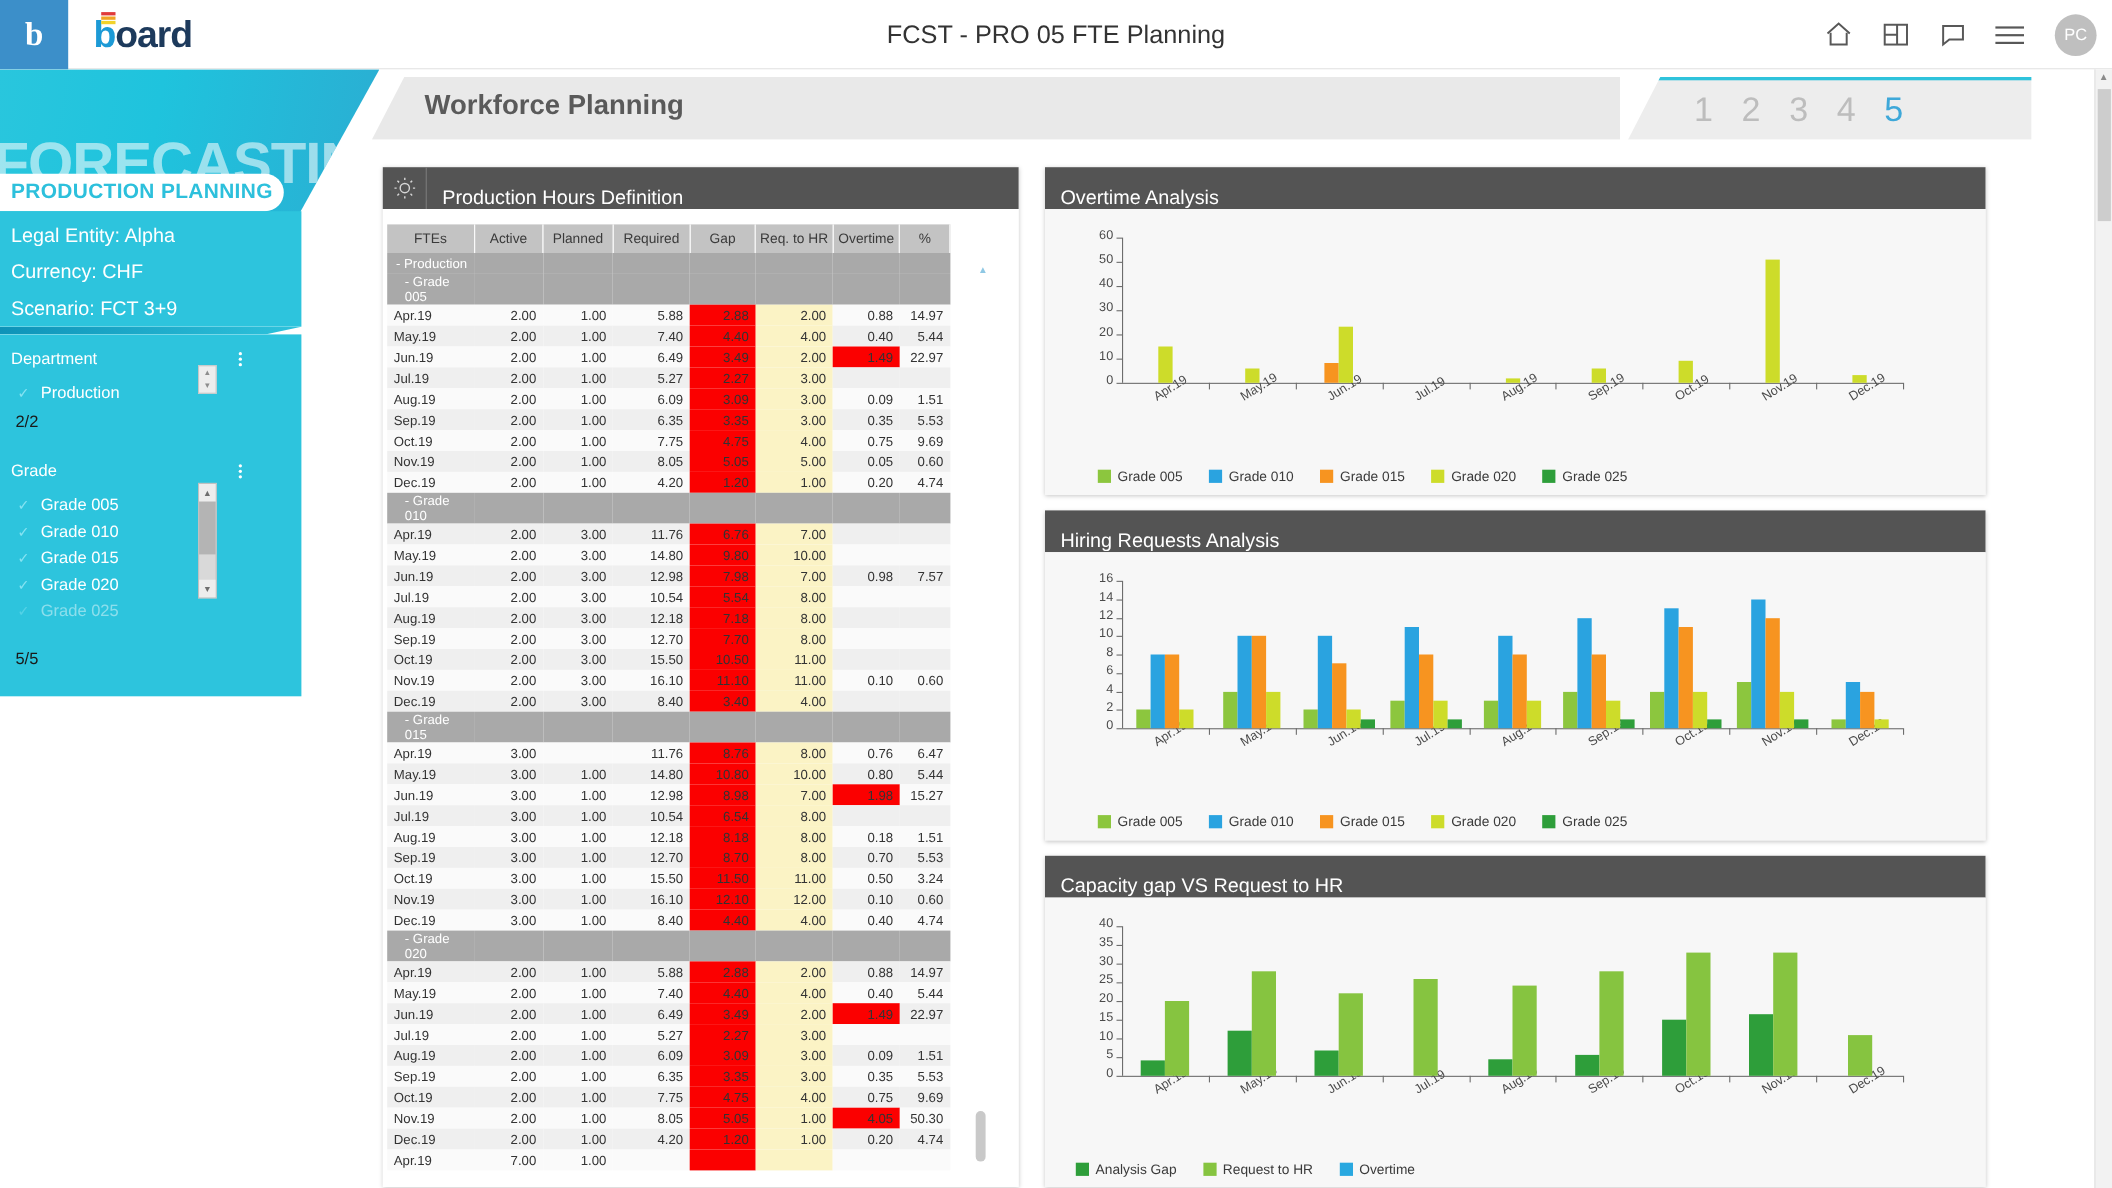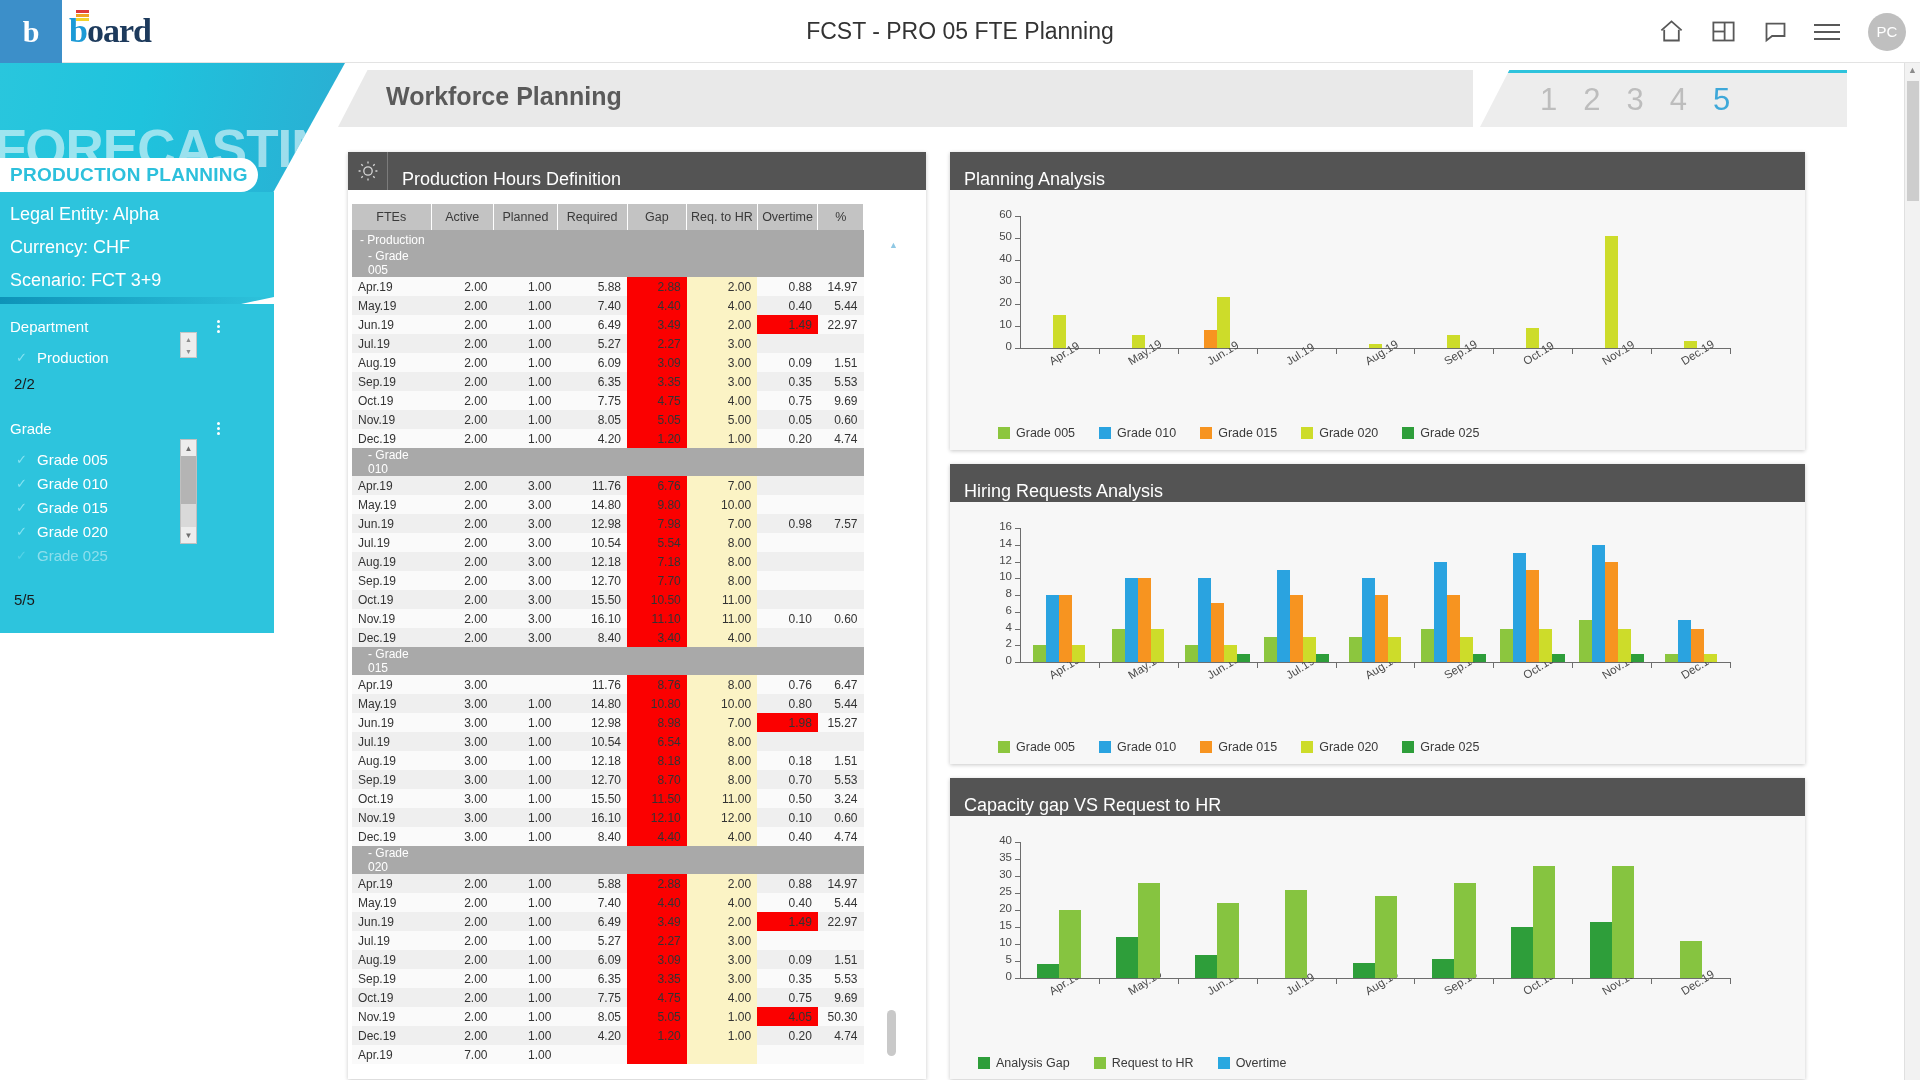--- a/index.html
+++ b/index.html
@@ -16,22 +16,22 @@
   }
   .brand-square {
     position: absolute; left: 0; top: 0; width: 62px; height: 63px;
     background: #3c8fc9; display: flex; align-items: center; justify-content: center;
   }
   .brand-square .bglyph {
     color: #fff; font-size: 30px; font-weight: bold; font-family: "Liberation Serif", serif;
     line-height: 1;
   }
   .board-logo {
-    position: absolute; left: 69px; top: 10px; height: 42px;
-    display: flex; align-items: center; font-family: Liberation Serif, serif;
+    position: absolute; left: 85px; top: 10px; height: 42px;
+    display: flex; align-items: flex-end;
   }
   .board-logo .logotext {
     font-size: 34px; font-weight: bold; color: #1d3a5c; letter-spacing: -1px;
   }
   .board-logo .logotext .bl { color: #1c9ad6; }
   .logo-bars { position: absolute; left: 7px; top: -2px; width: 13px; }
   .logo-bars i { display: block; height: 2.5px; margin-bottom: 1.5px; }
 
   .page-title-top {
     position: absolute; left: 0; top: 0; width: 1920px; height: 63px;
@@ -789,21 +789,21 @@
     </table>
     <div class="tbl-vscroll">
       <div class="tri">▲</div>
       <div class="bar"></div>
     </div>
   </div>
 </div>
 
 <div class="panel" id="chart-overtime">
   <div class="panel-head">
-    <div class="ptitle">Planning Analysis</div>
+    <div class="ptitle">Overtime Analysis</div>
   </div>
   <div class="chart-body" id="cb0">
       <div class="plot" style="left: 70px; top: 26px; width: 710px; height: 132px;">
         <div class="yaxis-line" style="left: 0px; top: 0px; height: 132px;"></div>
         <div class="xaxis-line" style="left: 0px; top: 132px; width: 710px;"></div>
         <div class="ytick" style="left: -38px; top: 124px;">0</div>
         <div class="ytickmark" style="left: -5px; top: 132px;"></div>
         <div class="ytick" style="left: -38px; top: 102px;">10</div>
         <div class="ytickmark" style="left: -5px; top: 110px;"></div>
         <div class="ytick" style="left: -38px; top: 80px;">20</div>

